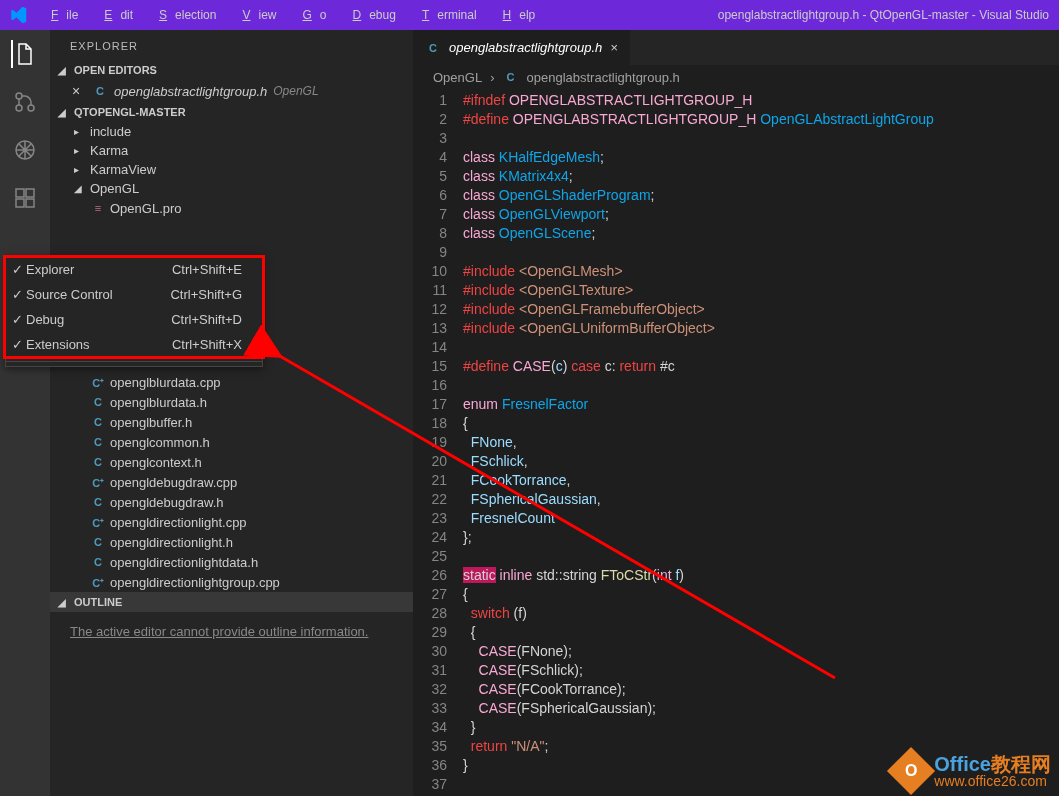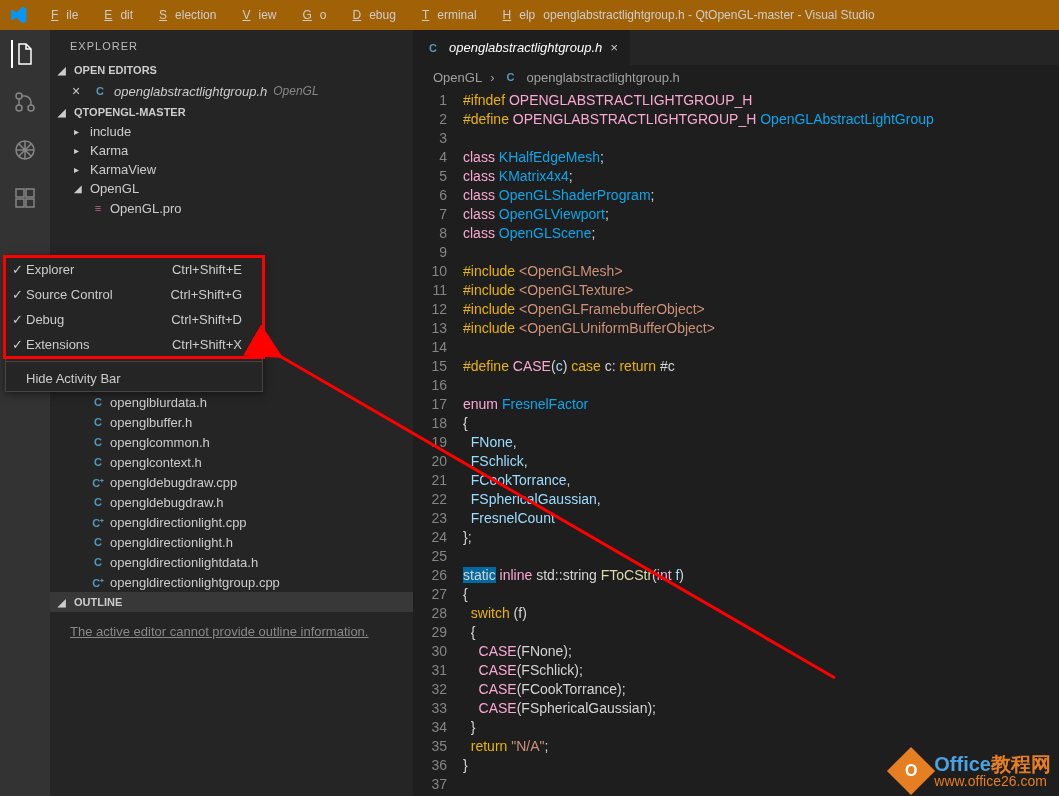--- a/index.html
+++ b/index.html
@@ -1,21 +1,21 @@
 <!DOCTYPE html>
 <html><head>
 <meta charset="utf-8">
 <style>
 * { margin:0; padding:0; box-sizing:border-box; font-family:"Segoe UI",Arial,sans-serif; }
 body { background:#1e1e1e; color:#ccc; width:1059px; height:796px; overflow:hidden; position:relative; }
-.titlebar { height:30px; background:#a16207; display:flex; align-items:center; font-size:12px; color:#ccc; }
+.titlebar { height:30px; background:#6d28d9; display:flex; align-items:center; font-size:12px; color:#ccc; }
 .titlebar .logo { width:35px; display:flex; align-items:center; justify-content:center; }
 .titlebar .menu { display:flex; gap:2px; }
 .titlebar .menu span { padding:4px 8px; cursor:pointer; }
-.titlebar .title { flex:1; text-align:left; padding-right:10px; color:#ccc; white-space:nowrap; overflow:hidden; }
+.titlebar .title { flex:1; text-align:right; padding-right:10px; color:#ccc; white-space:nowrap; overflow:hidden; }
 .mnemonic { text-decoration:underline; }
 .main { display:flex; height:766px; }
 .activity-bar { width:50px; background:#333333; display:flex; flex-direction:column; align-items:center; padding-top:10px; gap:20px; }
 .activity-bar .aicon { width:28px; height:28px; color:#858585; display:flex; align-items:center; justify-content:center; cursor:pointer; }
 .activity-bar .aicon.active { color:#fff; }
 .activity-bar .aicon.active::before { content:""; position:absolute; left:0; width:2px; height:28px; background:#fff; }
 .sidebar { width:363px; background:#252526; display:flex; flex-direction:column; font-size:13px; }
 .sidebar .panel-title { padding:10px 20px 8px; font-size:11px; color:#bbb; letter-spacing:1px; }
 .sidebar .section-header { padding:4px 8px; font-size:11px; font-weight:bold; color:#ccc; display:flex; align-items:center; gap:4px; cursor:pointer; }
 .sidebar .section-header .tw { font-size:10px; }
@@ -35,27 +35,27 @@
 .tabs { height:35px; background:#252526; display:flex; align-items:stretch; }
 .tab { background:#1e1e1e; padding:0 12px; display:flex; align-items:center; gap:8px; font-size:13px; color:#fff; font-style:italic; border-right:1px solid #252526; }
 .tab .ficon { font-style:normal; }
 .tab .close { color:#ccc; cursor:pointer; }
 .breadcrumbs { padding:4px 20px; font-size:13px; color:#a0a0a0; display:flex; align-items:center; gap:8px; }
 .code { flex:1; display:flex; font-family:Consolas,monospace; font-size:14px; line-height:19px; overflow:hidden; }
 .gutter { width:50px; text-align:right; color:#858585; padding-right:16px; padding-top:2px; }
 .gutter div { height:19px; }
 .lines { flex:1; padding-top:2px; white-space:pre; color:#d4d4d4; }
 .lines div { height:19px; }
-.k-purple { color:#eab308;margin-top:16px; }
+.k-purple { color:#ef4444;margin-top:16px; }
 .k-blue { color:#f9a8d4; }
 .k-type { color:#0ea5e9; }
 .k-func { color:#dcdcaa; }
 .k-str { color:#ce9178; }
 .k-var { color:#9cdcfe; }
-.k-sel { background:#0369a1; }
+.k-sel { background:#be185d; }
 .context-menu { position:absolute; left:5px; top:256px; width:258px; background:#252526; border:1px solid #454545; box-shadow:0 2px 8px rgba(0,0,0,0.5); font-size:13px; color:#ccc; z-index:100; }
 .context-menu .mi { padding:5px 20px; display:flex; justify-content:space-between; cursor:pointer; }
 .context-menu .sep { height:1px; background:#454545; margin:4px 0; }
 .context-menu .check { position:absolute; left:6px; }
 .red-box { position:absolute; left:3px; top:255px; width:262px; height:104px; border:3px solid #ff0000; z-index:101; pointer-events:none; }
 .arrow-svg { position:absolute; left:0; top:0; width:1059px; height:796px; pointer-events:none; z-index:102; }
 .watermark { position:absolute; right:8px; bottom:8px; display:flex; align-items:center; gap:6px; z-index:50; }
 .watermark .badge { width:34px; height:34px; background:#e67e22; transform:rotate(45deg); display:flex; align-items:center; justify-content:center; }
 .watermark .badge span { transform:rotate(-45deg); color:#fff; font-weight:bold; font-size:16px; }
 .watermark .txt { display:flex; flex-direction:column; line-height:1; }
@@ -282,23 +282,20 @@
       <span class="check">✓</span>
       <span>Debug</span>
       <span>Ctrl+Shift+D</span>
     </div>
     <div class="mi">
       <span class="check">✓</span>
       <span>Extensions</span>
       <span>Ctrl+Shift+X</span>
     </div>
     <div class="sep"></div>
-    <div class="mi">
-      <span>Hide Activity Bar</span>
-    </div>
   </div>
 <div class="red-box"></div>
 <svg class="arrow-svg">
   <defs>
       <marker id="ah" markerWidth="12" markerHeight="12" refX="2" refY="6" orient="auto">
         <path d="M12 0 L0 6 L12 12 z" fill="#ff0000"></path>
       </marker>
     </defs>
   <line x1="835" y1="678" x2="278" y2="355" stroke="#ff0000" stroke-width="3" marker-end="url(#ah)"></line>
 </svg>

